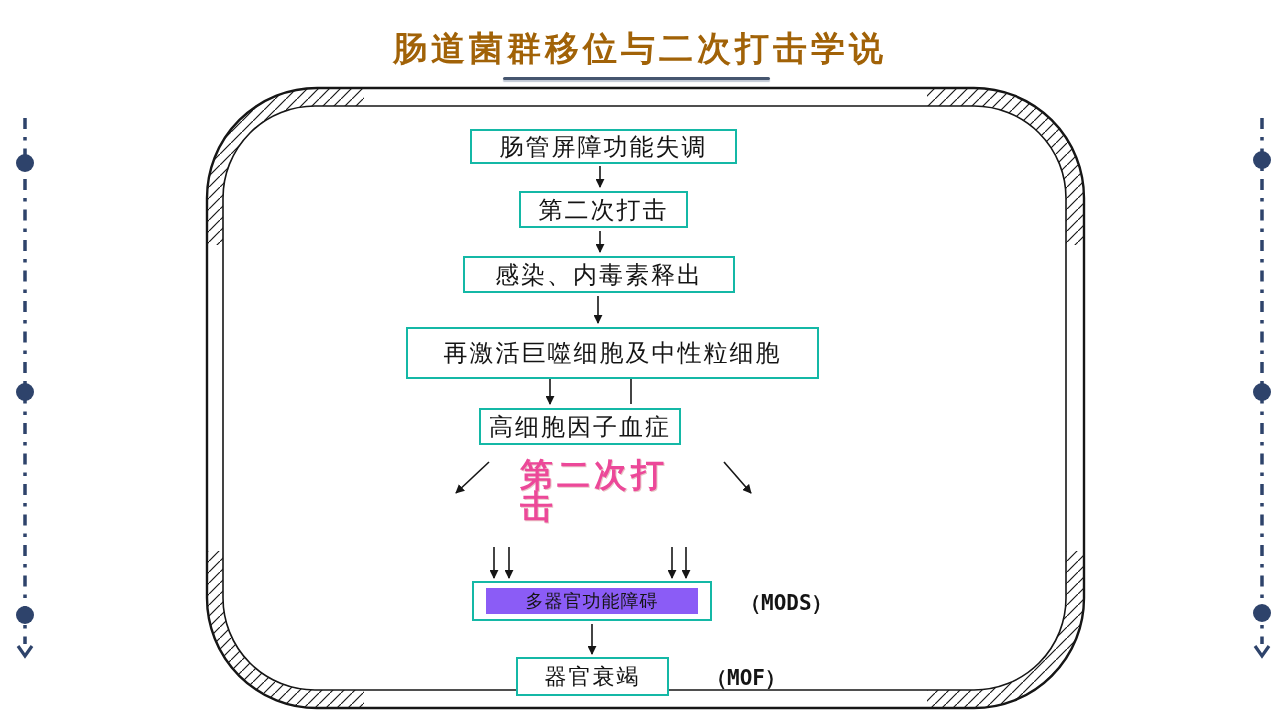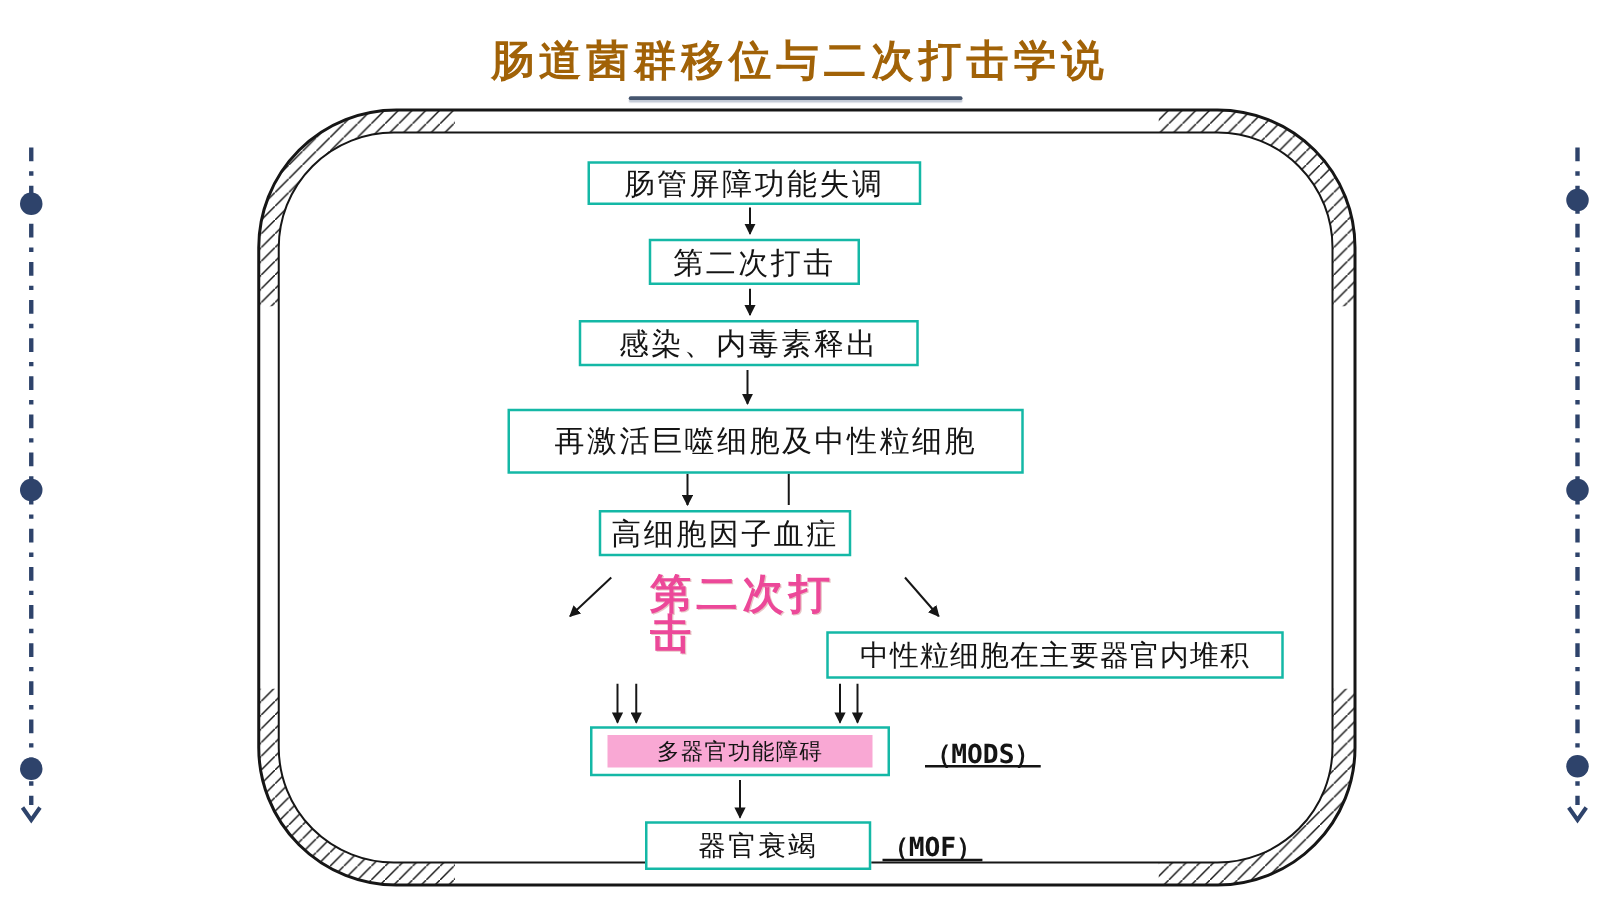--- a/index.html
+++ b/index.html
@@ -7,27 +7,27 @@
          font-family:"Liberation Sans","DejaVu Sans",sans-serif;color:#141414;}
   .layer{position:absolute;left:0;top:0;z-index:1;}
   .title{position:absolute;left:0;right:0;top:26px;text-align:center;
          font-size:34px;font-weight:700;letter-spacing:4px;color:#a16207;z-index:4;}
   .title-underline{position:absolute;left:503px;top:77px;width:267px;height:3px;
          background:#46566f;border-radius:2px;box-shadow:0 2px 1px rgba(120,135,165,.45);z-index:4;}
   .fbox{position:absolute;box-sizing:border-box;border:2px solid #14b8a6;background:#ffffff;
         display:flex;align-items:center;justify-content:center;
         font-size:24px;letter-spacing:2px;color:#141414;z-index:3;white-space:nowrap;}
   .fbox.small{font-size:22px;}
-  .mods-inner{position:absolute;left:12px;right:12px;top:5px;bottom:5px;background:#f9a8d4;
+  .mods-inner{position:absolute;left:12px;right:12px;top:5px;bottom:5px;background:#8b5cf6;
         display:flex;align-items:center;justify-content:center;font-size:18px;letter-spacing:1px;}
   .second-hit{position:absolute;left:520px;top:459px;width:180px;height:32px;line-height:32px;
         font-size:33px;font-weight:700;letter-spacing:4px;color:#ec4899;
         text-shadow:1px 1px 0 rgba(190,90,90,.35);z-index:3;}
   .abbr{position:absolute;z-index:3;font-family:"DejaVu Sans Mono","Liberation Mono",monospace;
-        font-weight:700;font-size:21px;color:#141414;white-space:nowrap;text-decoration:underline;}
+        font-weight:700;font-size:21px;color:#141414;white-space:nowrap;}
 </style>
 </head>
 <body>
 
 <div class="slide">
 
   <svg class="layer" width="1280" height="720" viewBox="0 0 1280 720">
     <defs>
       <pattern id="hatch" patternUnits="userSpaceOnUse" width="11" height="11">
         <path d="M0,11 L11,0" stroke="#161616" stroke-width="1.2"></path>
@@ -87,23 +87,22 @@
 
   <div class="fbox" style="left:463px;top:256px;width:272px;height:37px;">感染、内毒素释出</div>
 
   <div class="fbox" style="left:406px;top:327px;width:413px;height:52px;">再激活巨噬细胞及中性粒细胞</div>
 
   <div class="fbox" style="left:479px;top:408px;width:202px;height:37px;">高细胞因子血症</div>
 
   <div class="second-hit">第二次打击</div>
 
 
-  <div class="fbox" style="left:661px;top:505px;width:366px;height:38px;font-size:23px;letter-spacing:1px;">中性粒细胞在主要器官内堆积</div>
 
   <div class="fbox" style="left:472px;top:581px;width:240px;height:40px;">
     <div class="mods-inner">多器官功能障碍</div>
   </div>
   <div class="abbr" style="left:740px;top:589px;">（MODS）</div>
 
-  <div class="fbox small" style="left:516px;top:657px;width:181px;height:39px;">器官衰竭</div>
+  <div class="fbox small" style="left:516px;top:657px;width:153px;height:39px;">器官衰竭</div>
   <div class="abbr" style="left:706px;top:664px;">（MOF）</div>
 
 </div>
 
 </body></html>

